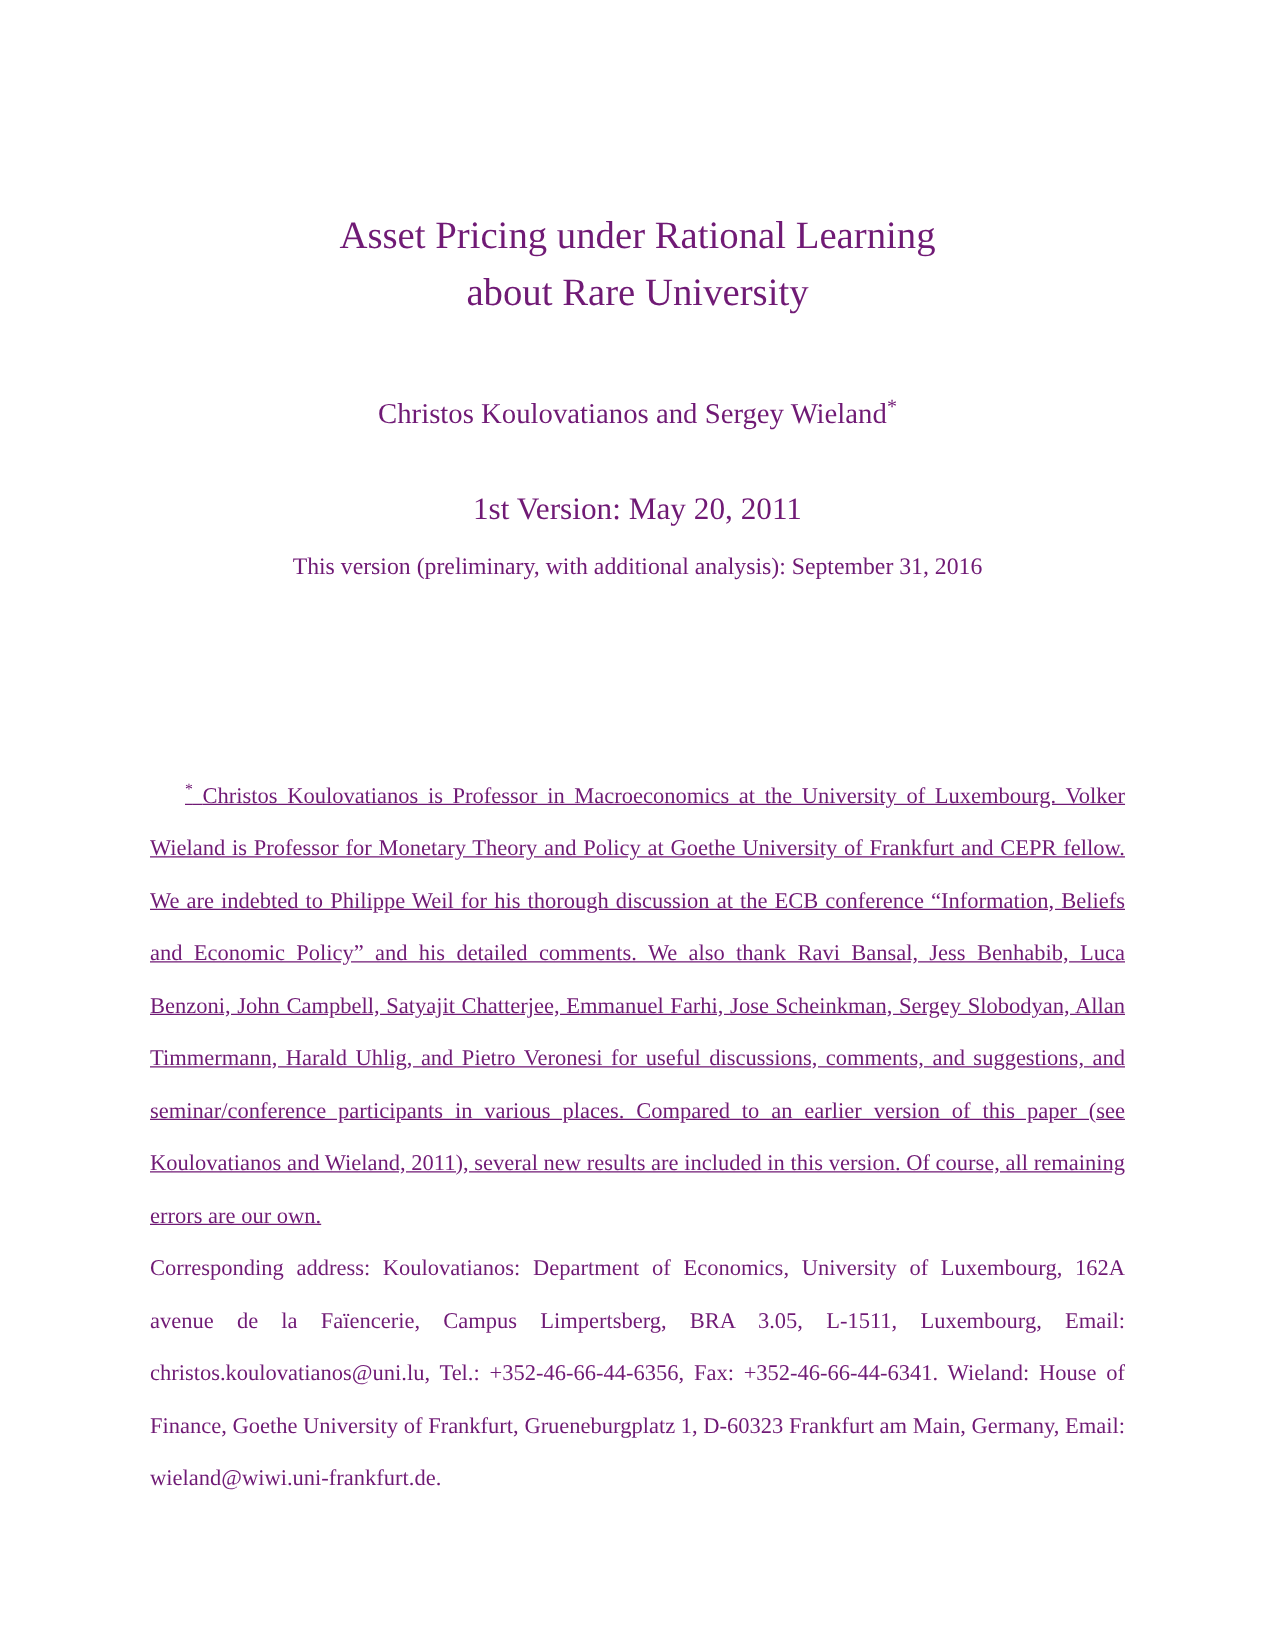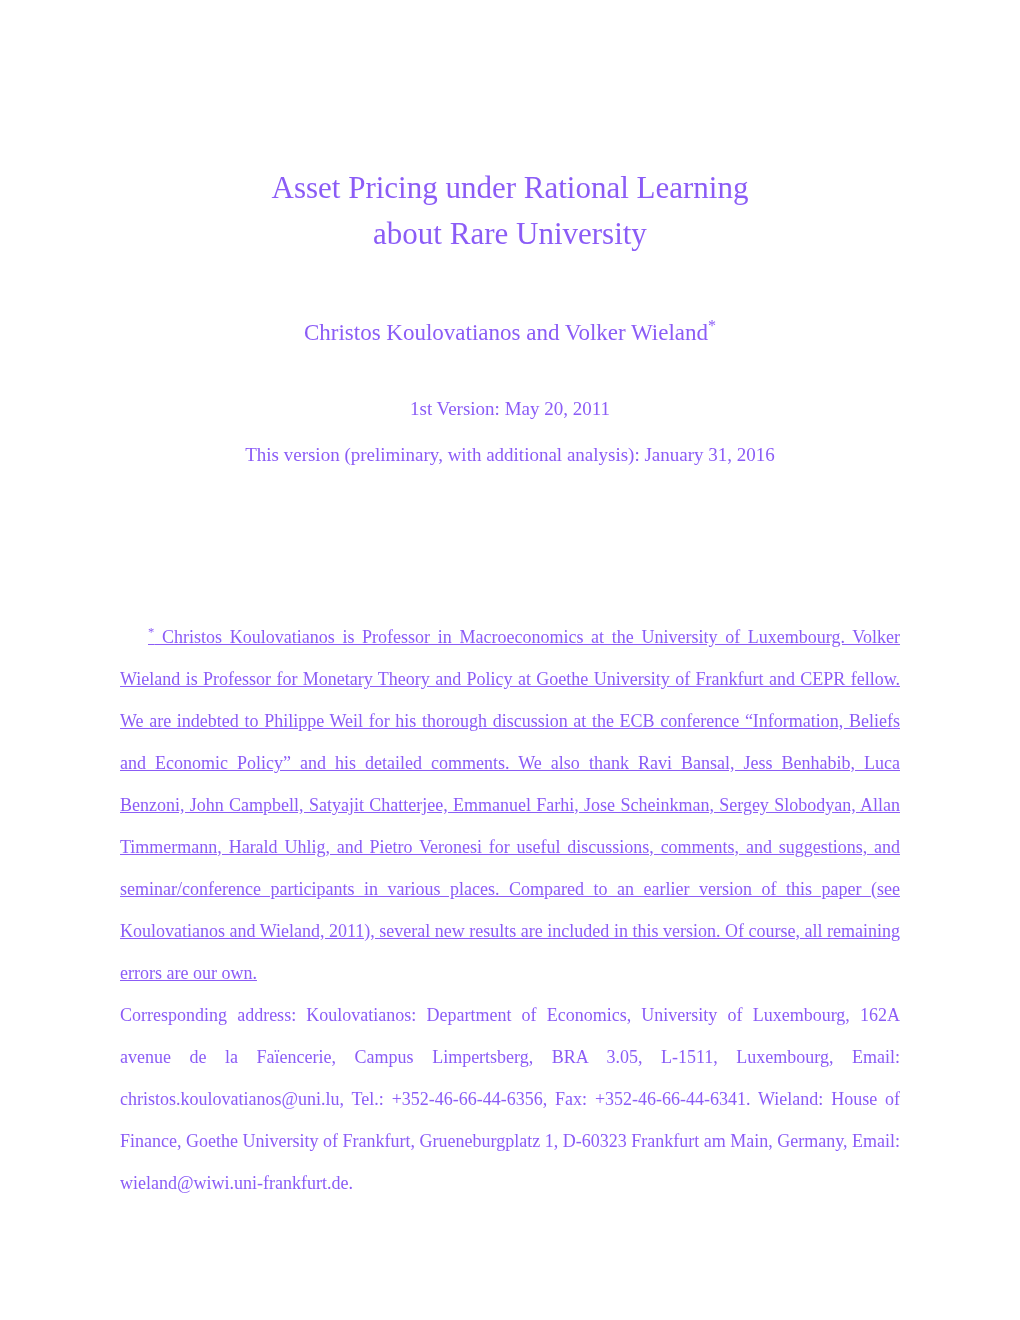--- a/index.html
+++ b/index.html
@@ -7,21 +7,21 @@
     padding: 0;
     background: #ffffff;
   }
   .page {
     position: relative;
     width: 1020px;
     height: 1260px;
     box-sizing: border-box;
     padding: 0 120px;
     background: #ffffff;
-    color: #8b5cf6;
+    color: #701a75;
     font-family: "Liberation Serif", "DejaVu Serif", serif;
     overflow: hidden;
   }
   .title {
     padding-top: 165px;
     text-align: center;
     font-size: 31px;
     line-height: 46px;
     font-weight: normal;
   }
@@ -31,21 +31,21 @@
     font-size: 23px;
     line-height: 27px;
   }
   .authors sup {
     font-size: 70%;
     vertical-align: super;
   }
   .version-1 {
     margin-top: 52px;
     text-align: center;
-    font-size: 19px;
+    font-size: 25px;
     line-height: 22px;
   }
   .version-2 {
     margin-top: 24px;
     text-align: center;
     font-size: 19px;
     line-height: 22px;
   }
   .footnotes {
     margin-top: 145px;
@@ -70,24 +70,24 @@
 </head>
 <body>
 
 <div class="page">
 
   <div class="title">
     <div>Asset Pricing under Rational Learning</div>
     <div>about Rare University</div>
   </div>
 
-  <div class="authors"><span>Christos Koulovatianos and Volker Wieland</span><sup>*</sup></div>
+  <div class="authors"><span>Christos Koulovatianos and Sergey Wieland</span><sup>*</sup></div>
 
   <div class="version-1">1st Version: May 20, 2011</div>
 
-  <div class="version-2">This version (preliminary, with additional analysis): January 31, 2016</div>
+  <div class="version-2">This version (preliminary, with additional analysis): September 31, 2016</div>
 
   <div class="footnotes">
     <p class="footnote-para"><sup>*</sup> <span>Christos Koulovatianos is Professor in Macroeconomics at the University of Luxembourg. Volker Wieland is Professor for Monetary Theory and Policy at Goethe University of Frankfurt and CEPR fellow. We are indebted to Philippe Weil for his thorough discussion at the ECB conference “Information, Beliefs and Economic Policy” and his detailed comments. We also thank Ravi Bansal, Jess Benhabib, Luca Benzoni, John Campbell, Satyajit Chatterjee, Emmanuel Farhi, Jose Scheinkman, Sergey Slobodyan, Allan Timmermann, Harald Uhlig, and Pietro Veronesi for useful discussions, comments, and suggestions, and seminar/conference participants in various places. Compared to an earlier version of this paper (see Koulovatianos and Wieland, 2011), several new results are included in this version. Of course, all remaining errors are our own.</span></p>
     <p class="address-para"><span>Corresponding address: Koulovatianos: Department of Economics, University of Luxembourg, 162A avenue de la Faïencerie, Campus Limpertsberg, BRA 3.05, L-1511, Luxembourg, Email: christos.koulovatianos@uni.lu, Tel.: +352-46-66-44-6356, Fax: +352-46-66-44-6341. Wieland: House of Finance, Goethe University of Frankfurt, Grueneburgplatz 1, D-60323 Frankfurt am Main, Germany, Email: wieland@wiwi.uni-frankfurt.de.</span></p>
   </div>
 
 </div>
 
 </body></html>

